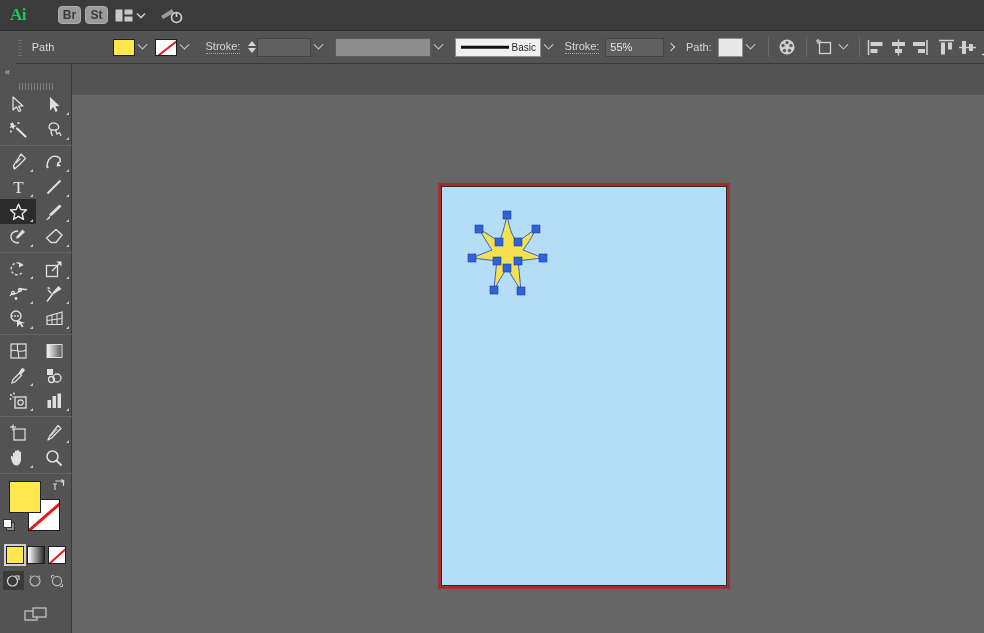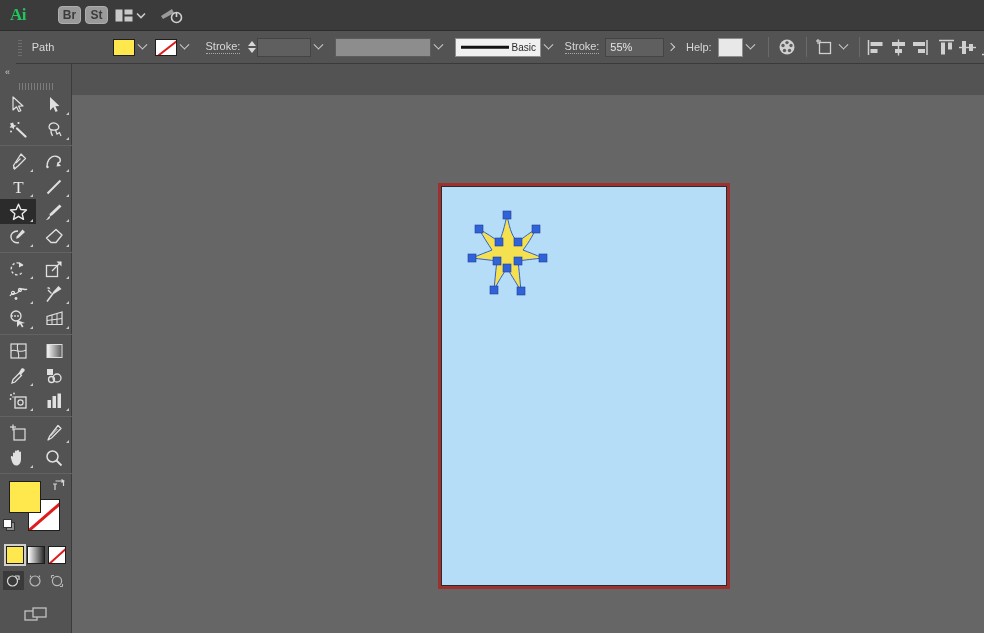--- a/index.html
+++ b/index.html
@@ -279,21 +279,21 @@
     </div>
     <div class="chev"></div>
 
     <div style="width:9px"></div>
     <div class="cb-label dotted">Stroke:</div>
     <div style="width:6px"></div>
     <div class="field" style="width:60px">55%</div>
     <div class="arrow-right"></div>
 
     <div style="width:8px"></div>
-    <div class="cb-label">Help:</div>
+    <div class="cb-label">Path:</div>
     <div style="width:6px"></div>
     <div class="style-swatch"></div>
     <div class="chev"></div>
 
     <div style="width:10px"></div>
       <div class="divider"></div>
       <div style="width:8px"></div>
     <div class="icon-btn">
       <svg width="18" height="18" viewBox="0 0 18 18">
         <circle cx="9" cy="9" r="7.5" fill="#d0d0d0"></circle>

